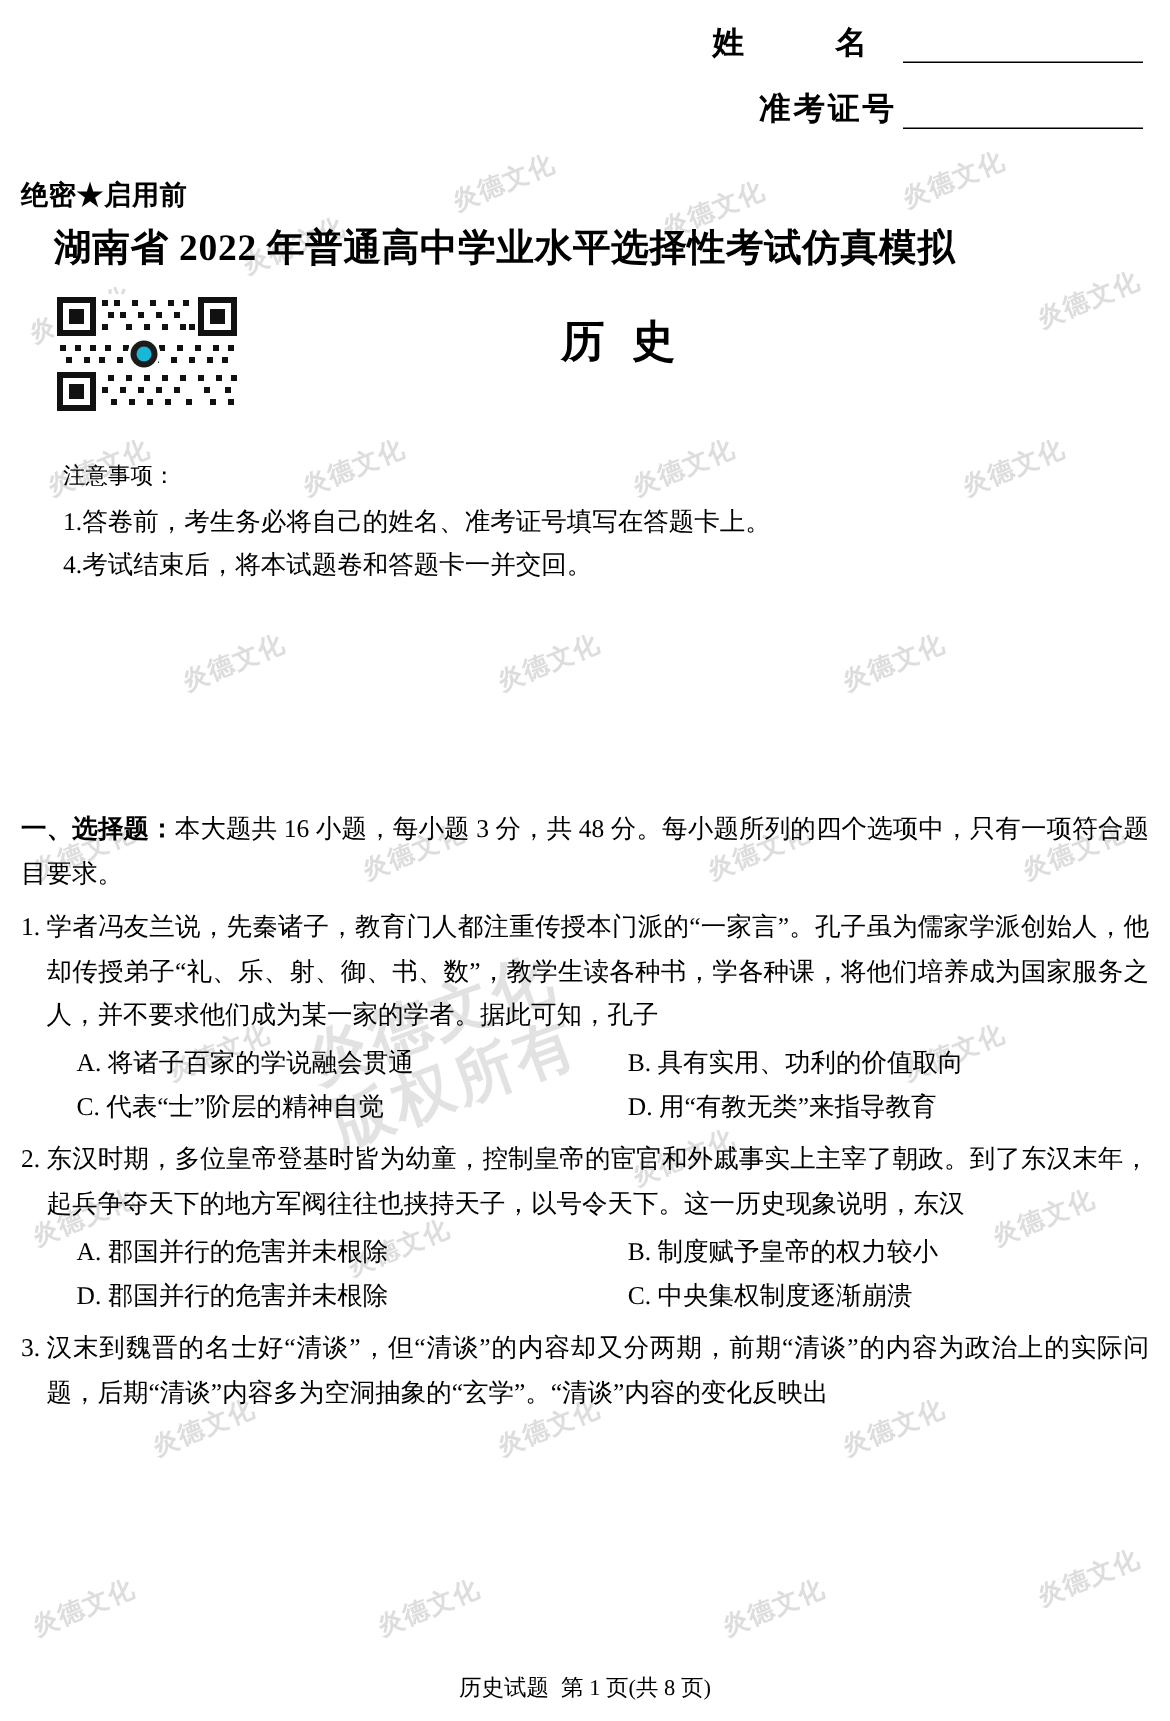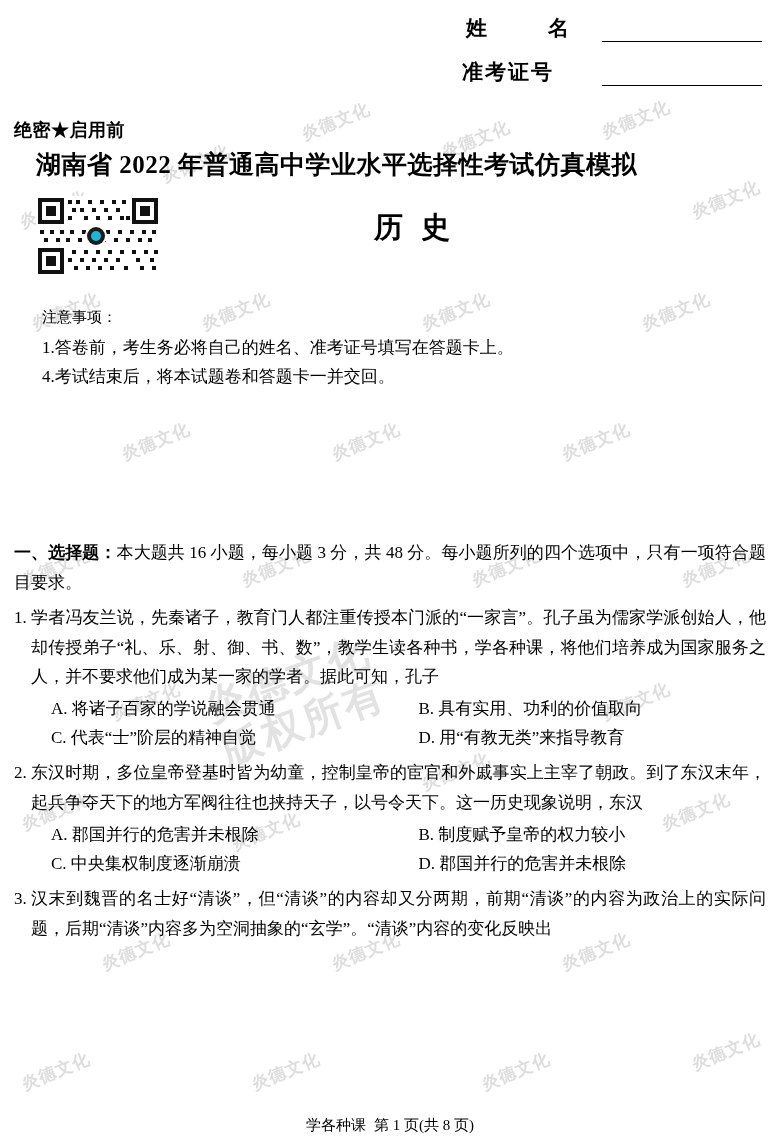--- a/index.html
+++ b/index.html
@@ -53,21 +53,21 @@
   .idblock {
     position: absolute;
     right: 18px;
     top: 14px;
     width: 300px;
     z-index: 10;
   }
   .idrow {
     display: flex;
     align-items: flex-end;
-    justify-content: space-between;
+    justify-content: flex-end;
     margin-bottom: 16px;
     font-size: 21px;
     font-weight: bold;
     font-family: "Liberation Serif", serif;
   }
   .idrow .lbl {
     white-space: nowrap;
     letter-spacing: 2px;
     margin-right: 4px;
   }
@@ -341,22 +341,22 @@
     <div class="q-body">
       <span class="q-num">2.</span>
       <span class="q-text">东汉时期，多位皇帝登基时皆为幼童，控制皇帝的宦官和外戚事实上主宰了朝政。到了东汉末年，起兵争夺天下的地方军阀往往也挟持天子，以号令天下。这一历史现象说明，东汉</span>
     </div>
     <div class="opts">
       <div class="opt-row">
         <span class="opt">A. 郡国并行的危害并未根除</span>
         <span class="opt">B. 制度赋予皇帝的权力较小</span>
       </div>
       <div class="opt-row">
+        <span class="opt">D. 郡国并行的危害并未根除</span>
         <span class="opt">C. 中央集权制度逐渐崩溃</span>
-        <span class="opt">D. 郡国并行的危害并未根除</span>
       </div>
     </div>
   </div>
 
   <div class="q">
     <div class="q-body">
       <span class="q-num">3.</span>
       <span class="q-text">汉末到魏晋的名士好“清谈”，但“清谈”的内容却又分两期，前期“清谈”的内容为政治上的实际问题，后期“清谈”内容多为空洞抽象的“玄学”。“清谈”内容的变化反映出</span>
     </div>
   </div>
@@ -401,14 +401,14 @@
   <div class="wm" style="left:480px; top:1060px;">炎德文化</div>
   <div class="wm" style="left:690px; top:1040px;">炎德文化</div>
 
   <div class="wm-big" style="left:210px; top:655px;">
     <div>炎德文化</div>
     <div>版权所有</div>
   </div>
 </div>
 
 <div class="footer">
-  <span>学各种课</span><span class="fsp"></span><span>第 1 页(共 8 页)</span>
+  <span>历史试题</span><span class="fsp"></span><span>第 1 页(共 8 页)</span>
 </div>
 
 </body></html>

